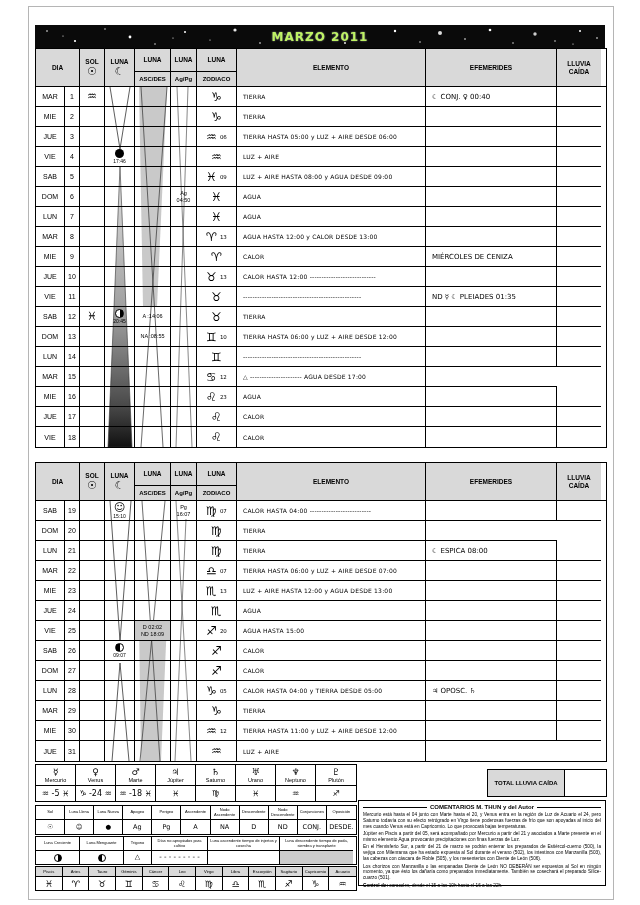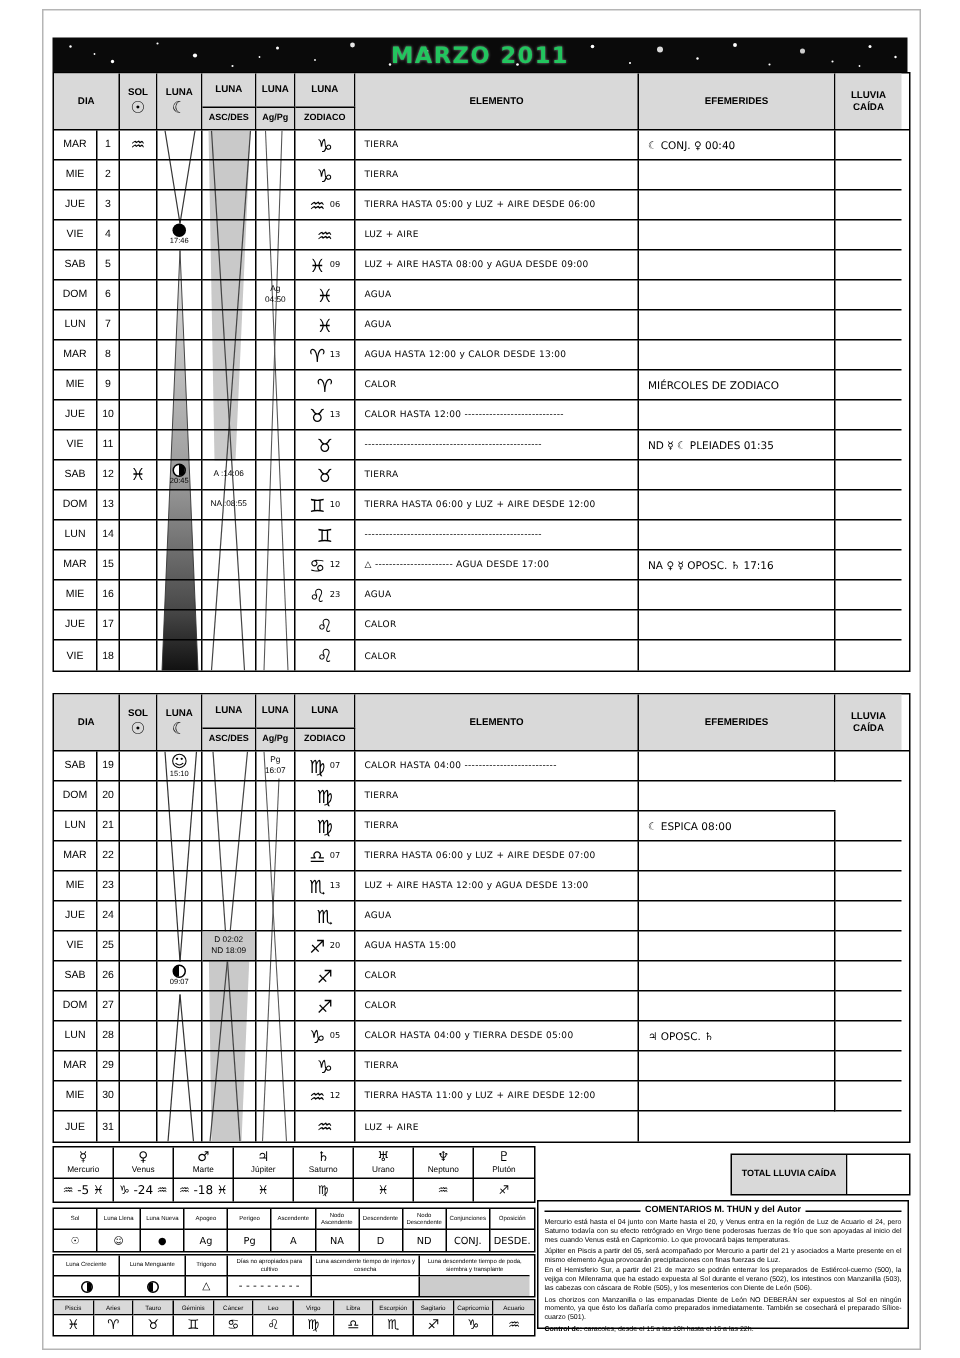--- a/index.html
+++ b/index.html
@@ -5,21 +5,21 @@
   html,body{margin:0;padding:0;}
   body{
     width:640px;height:905px;position:relative;background:#ffffff;
     font-family:"Liberation Sans", sans-serif;color:#000;overflow:hidden;
   }
   .page-frame{position:absolute;left:28px;top:6px;width:584px;height:892px;border:1px solid #b5b5b5;}
   
   .title-bar{position:absolute;left:35px;top:25px;width:570px;height:23px;background:#0a0a0a;
     display:flex;align-items:center;justify-content:center;overflow:hidden;}
   .title-bar svg{position:absolute;left:0;top:0;}
-  .title-bar .month{position:relative;color:#22c55e;font-size:15px;font-weight:bold;letter-spacing:1px;
+  .title-bar .month{position:relative;color:#bef264;font-size:12px;font-weight:bold;letter-spacing:1px;
     font-family:"DejaVu Sans", sans-serif;text-shadow:0 0 2px #888;}
   
   .cal{position:absolute;left:35px;width:570px;border:1.5px solid #000;background:#fff;}
   .cal-hdr{display:grid;grid-template-columns:29px 15px 25px 30px 36px 26px 40px 189px 131px 44px;
     grid-template-rows:22px 15px;border-bottom:1.5px solid #000;}
   .hc{background:#d9d9d9;border-right:1px solid #000;display:flex;flex-direction:column;
     align-items:center;justify-content:center;font-size:6.5px;font-weight:bold;text-align:center;line-height:1.1;}
   .hc:last-child{border-right:none;}
   .hc .glyph{font-family:"DejaVu Sans", sans-serif;font-size:11px;font-weight:normal;line-height:11px;}
   .hc.sub{border-top:1px solid #000;font-size:6px;}
@@ -298,21 +298,21 @@
         <div class="c-dow">MIE</div>
         <div class="c-num">9</div>
         <div class="c-sol"></div>
         <div class="c-luna"></div>
         <div class="c-ascdes"></div>
         <div class="c-agpg"></div>
         <div class="c-zod">
           <span class="zg">♈</span>
         </div>
         <div class="c-elem">CALOR</div>
-        <div class="c-efem">MIÉRCOLES DE ZODIACO</div>
+        <div class="c-efem">MIÉRCOLES DE CENIZA</div>
         <div class="c-lluvia"></div>
       </div>
       <div class="cal-row">
         <div class="c-dow">JUE</div>
         <div class="c-num">10</div>
         <div class="c-sol"></div>
         <div class="c-luna"></div>
         <div class="c-ascdes"></div>
         <div class="c-agpg"></div>
         <div class="c-zod">
@@ -388,21 +388,20 @@
         <div class="c-num">15</div>
         <div class="c-sol"></div>
         <div class="c-luna"></div>
         <div class="c-ascdes"></div>
         <div class="c-agpg"></div>
         <div class="c-zod">
           <span class="zg">♋</span>
           <span class="zh">12</span>
         </div>
         <div class="c-elem">△ ----------------------  AGUA DESDE 17:00</div>
-        <div class="c-efem">NA ♀ ☿ OPOSC. ♄ 17:16</div>
         <div class="c-lluvia"></div>
       </div>
       <div class="cal-row">
         <div class="c-dow">MIE</div>
         <div class="c-num">16</div>
         <div class="c-sol"></div>
         <div class="c-luna"></div>
         <div class="c-ascdes"></div>
         <div class="c-agpg"></div>
         <div class="c-zod">

